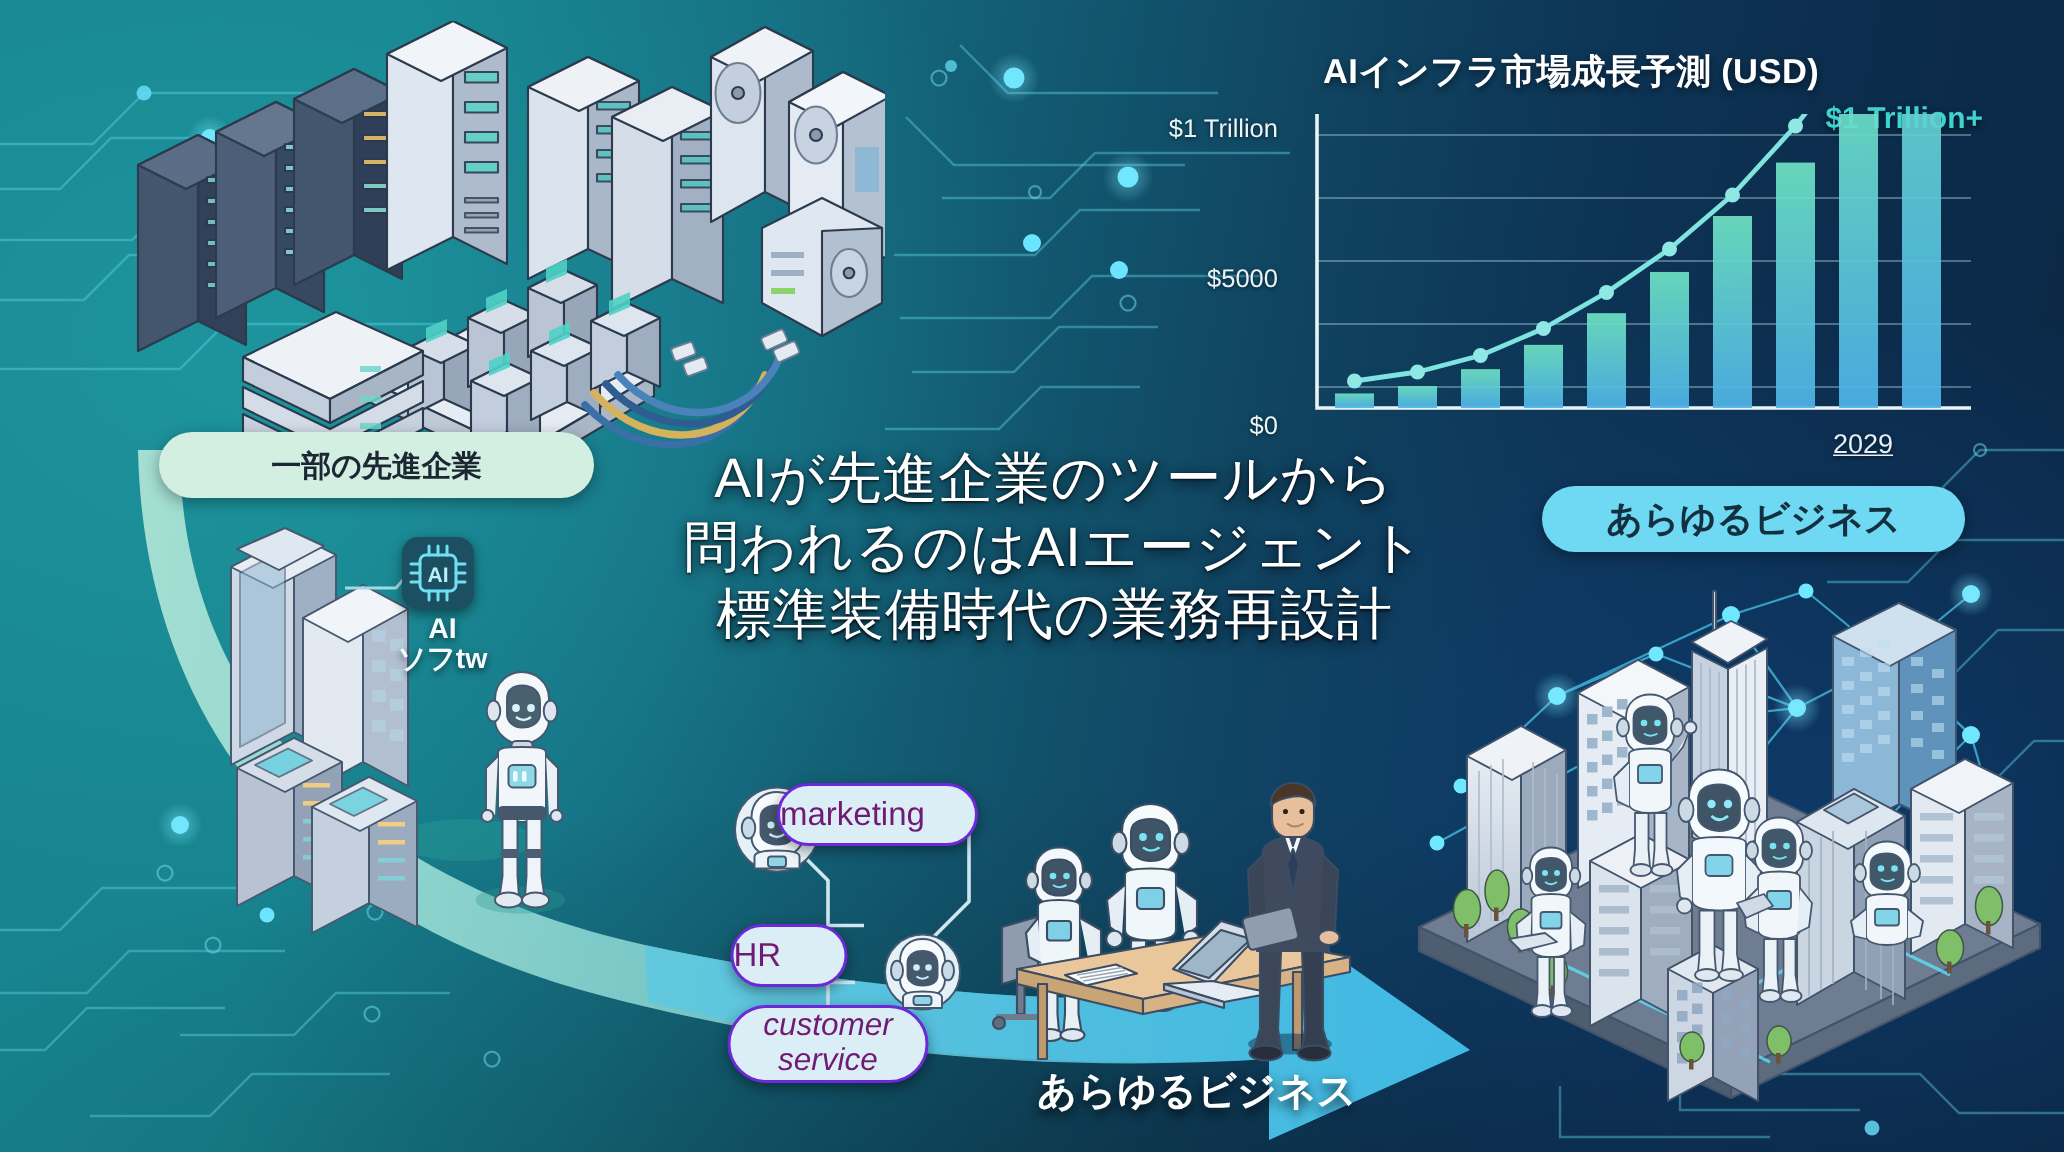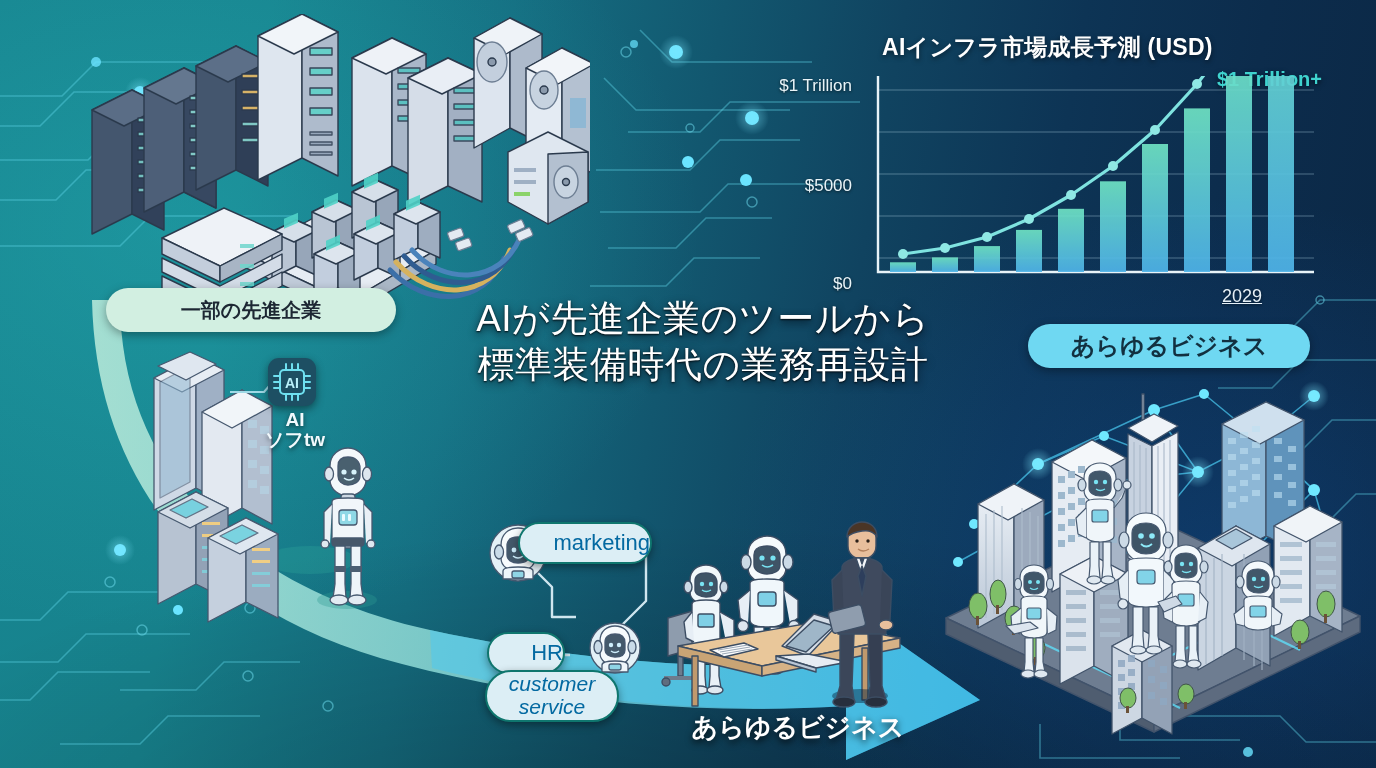--- a/index.html
+++ b/index.html
@@ -41,25 +41,25 @@
   #pill-right{left:1028px;top:324px;width:282px;height:44px;background:#6fd8f2;color:#123040;
     font-size:24px;box-shadow:0 3px 10px rgba(0,0,0,.35);}
 
   
   #headline{position:absolute;left:420px;top:296px;width:566px;text-align:center;
     font-size:37px;font-weight:normal;line-height:1.23;color:#ffffff;letter-spacing:.5px;
     text-shadow:0 3px 9px rgba(0,12,24,.85),0 1px 2px rgba(0,0,0,.9);}
   #headline div{white-space:nowrap;}
 
   
-  .bubble{position:absolute;display:flex;align-items:center;justify-content:flex-end;
-    background:#dceef5;border:2px solid #0f766e;border-radius:26px;color:#0369a1;
+  .bubble{position:absolute;display:flex;align-items:center;justify-content:flex-start;
+    background:#dceef5;border:2px solid #6d28d9;border-radius:26px;color:#701a75;
     font-size:22px;text-align:center;line-height:1.08;box-shadow:0 3px 9px rgba(0,0,0,.4);}
   #b-mkt{left:518px;top:522px;width:134px;height:42px;}
-  #b-hr{left:487px;top:616px;width:78px;height:42px;margin-top:16px;}
+  #b-hr{left:487px;top:616px;width:78px;height:42px;}
   #b-cs{left:485px;top:670px;width:134px;height:52px;font-size:21px;font-style:italic;}
 
   
   #chip{position:absolute;left:268px;top:358px;width:48px;height:48px;border-radius:11px;
     background:#1d4f63;box-shadow:0 3px 8px rgba(0,0,0,.45);}
   #chip-cap{position:absolute;left:252px;top:410px;width:86px;text-align:center;color:#f2fafd;
     font-size:19px;font-weight:bold;line-height:1.05;text-shadow:0 2px 5px rgba(0,0,0,.6);}
 
   
   #cap-bottom{position:absolute;left:648px;top:710px;width:300px;text-align:center;color:#ffffff;
@@ -995,18 +995,19 @@
 
   <div class="pill" id="pill-left">
     <span>一部の先進企業</span>
   </div>
   <div class="pill" id="pill-right">
     <span>あらゆるビジネス</span>
   </div>
 
   <div id="headline">
     <div>AIが先進企業のツールから</div>
+    <div>問われるのはAIエージェント</div>
     <div>標準装備時代の業務再設計</div>
   </div>
 
   <div id="cap-bottom">あらゆるビジネス</div>
 
 </div>
 
 </body></html>

